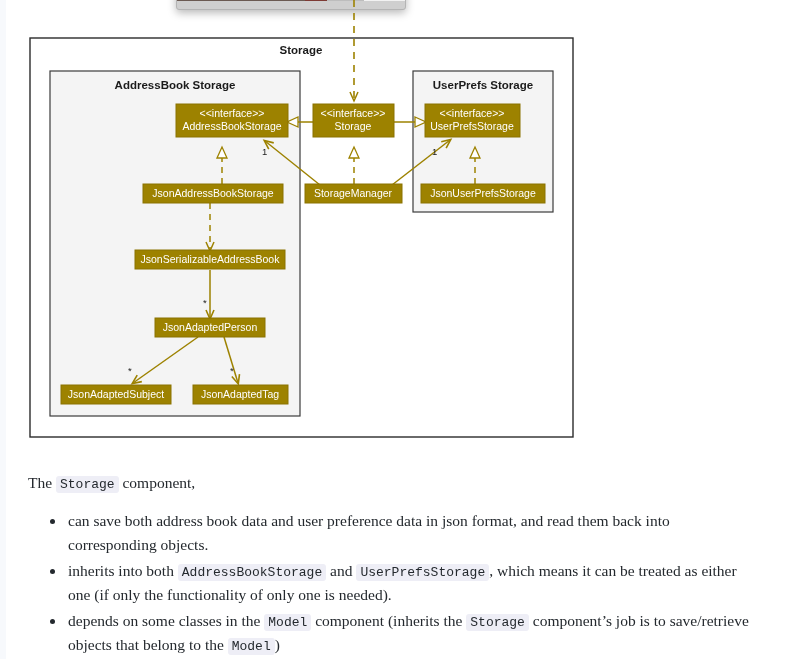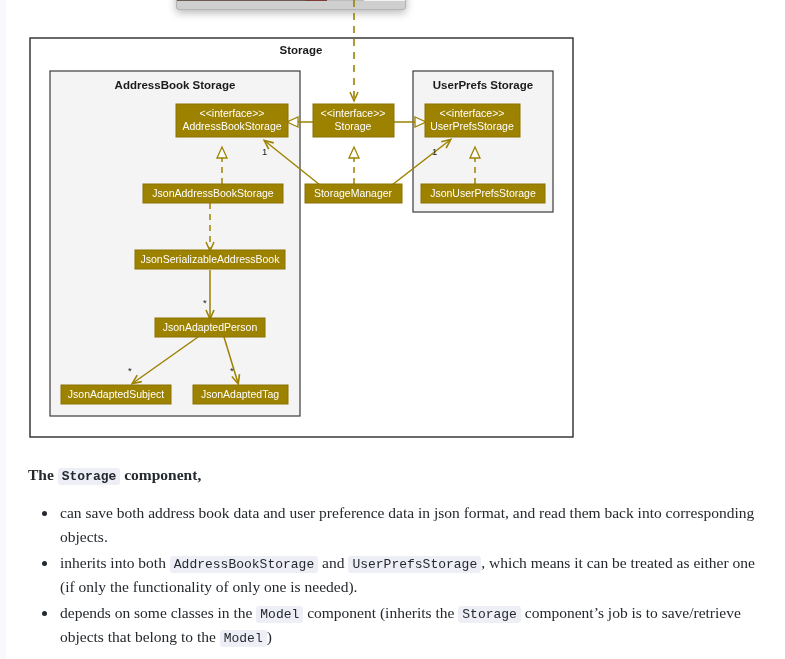--- a/index.html
+++ b/index.html
@@ -65,25 +65,24 @@
     position: absolute;
     left: 28px;
     top: 455px;
     width: 735px;
     font-family: "Liberation Serif", serif;
     font-size: 15.5px;
     line-height: 1.55;
     color: #24292e;
   }
   .prose p {
-    margin: 8px 0 14px 0;
-    font-weight: bold;
+    margin: 16px 0 14px 0;
   }
   .prose ul {
-    margin: 4px;
+    margin: 12px;
     padding-left: 26px;
     list-style-type: disc;
   }
   .prose li {
     margin-bottom: 2px;
     padding-left: 2px;
   }
   code, .code {
     font-family: "Liberation Mono", monospace;
     font-size: 13px;

